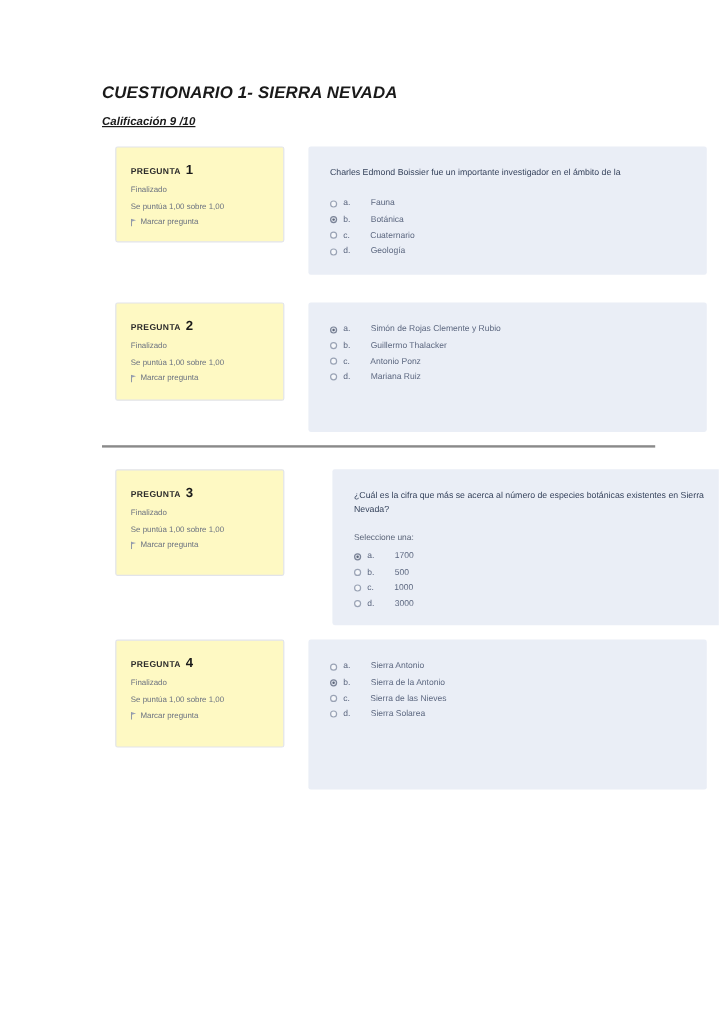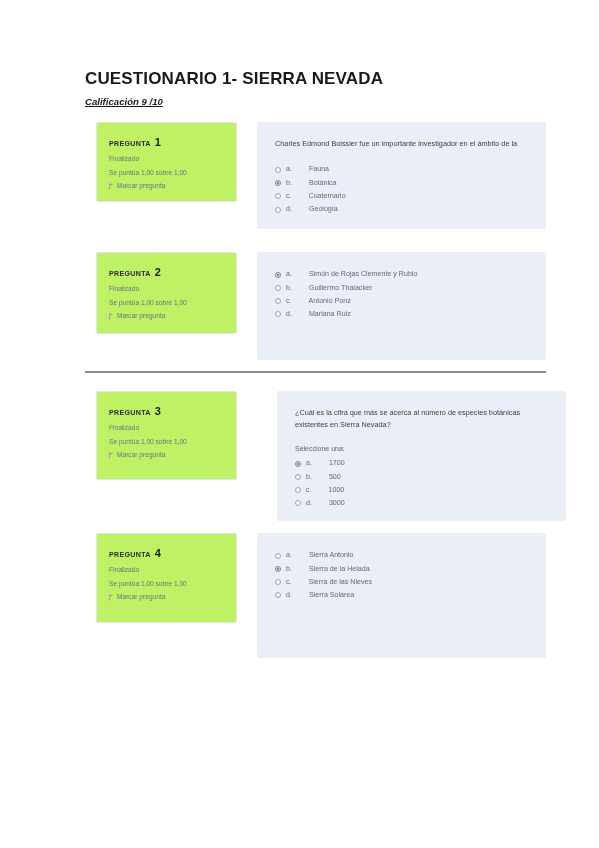--- a/index.html
+++ b/index.html
@@ -18,25 +18,26 @@
     width: 599px;
     height: 848px;
     background: #ffffff;
     box-sizing: border-box;
     padding: 0;
   }
   .doc-title {
     position: absolute;
     left: 85px;
     top: 69px;
-    font-size: 17px;
+    font-size: 14px;
     font-weight: bold;
     color: #1a1a1a;
     letter-spacing: 0.15px;
     white-space: nowrap;
+    font-style: italic;
   }
   .grade-line {
     position: absolute;
     left: 85px;
     top: 96px;
     font-size: 9.6px;
     font-weight: bold;
     color: #1a1a1a;
     text-decoration: underline;
     white-space: nowrap;
@@ -53,21 +54,21 @@
   .qblock {
     position: absolute;
     left: 85px;
     width: 461px;
   }
   .info-card {
     position: absolute;
     left: 11px;
     top: 0;
     width: 141px;
-    background: #bef264;
+    background: #fef9c3;
     border: 1px solid #e2e4ea;
     border-radius: 2px;
     box-sizing: border-box;
     padding: 14px 12px 16px 12px;
   }
   .pregunta-head {
     font-size: 7.1px;
     font-weight: bold;
     color: #2b2b2b;
     letter-spacing: 0.3px;
@@ -105,21 +106,21 @@
     width: 5px;
     height: 7px;
     position: relative;
     flex: 0 0 auto;
   }
   .flag-icon svg { display: block; }
   .answer-panel {
     position: absolute;
     left: 172px;
     top: 0;
-    width: 289px;
+    width: 332px;
     background: #eaeef6;
     border-radius: 2px;
     box-sizing: border-box;
     padding: 16px 16px 16px 18px;
   }
   .q-text {
     font-size: 7.3px;
     color: #36435c;
     line-height: 1.65;
     margin: 0 0 13px 0;
@@ -344,21 +345,21 @@
         <div class="answer-panel" style="height: 125px;">
           <ul class="options">
             <li class="option">
               <span class="radio"></span>
               <span class="opt-letter">a.</span>
               <span class="opt-text">Sierra Antonio</span>
             </li>
             <li class="option">
               <span class="radio checked"></span>
               <span class="opt-letter">b.</span>
-              <span class="opt-text">Sierra de la Helada</span>
+              <span class="opt-text">Sierra de la Antonio</span>
             </li>
             <li class="option">
               <span class="radio"></span>
               <span class="opt-letter">c.</span>
               <span class="opt-text">Sierra de las Nieves</span>
             </li>
             <li class="option">
               <span class="radio"></span>
               <span class="opt-letter">d.</span>
               <span class="opt-text">Sierra Solarea</span>

